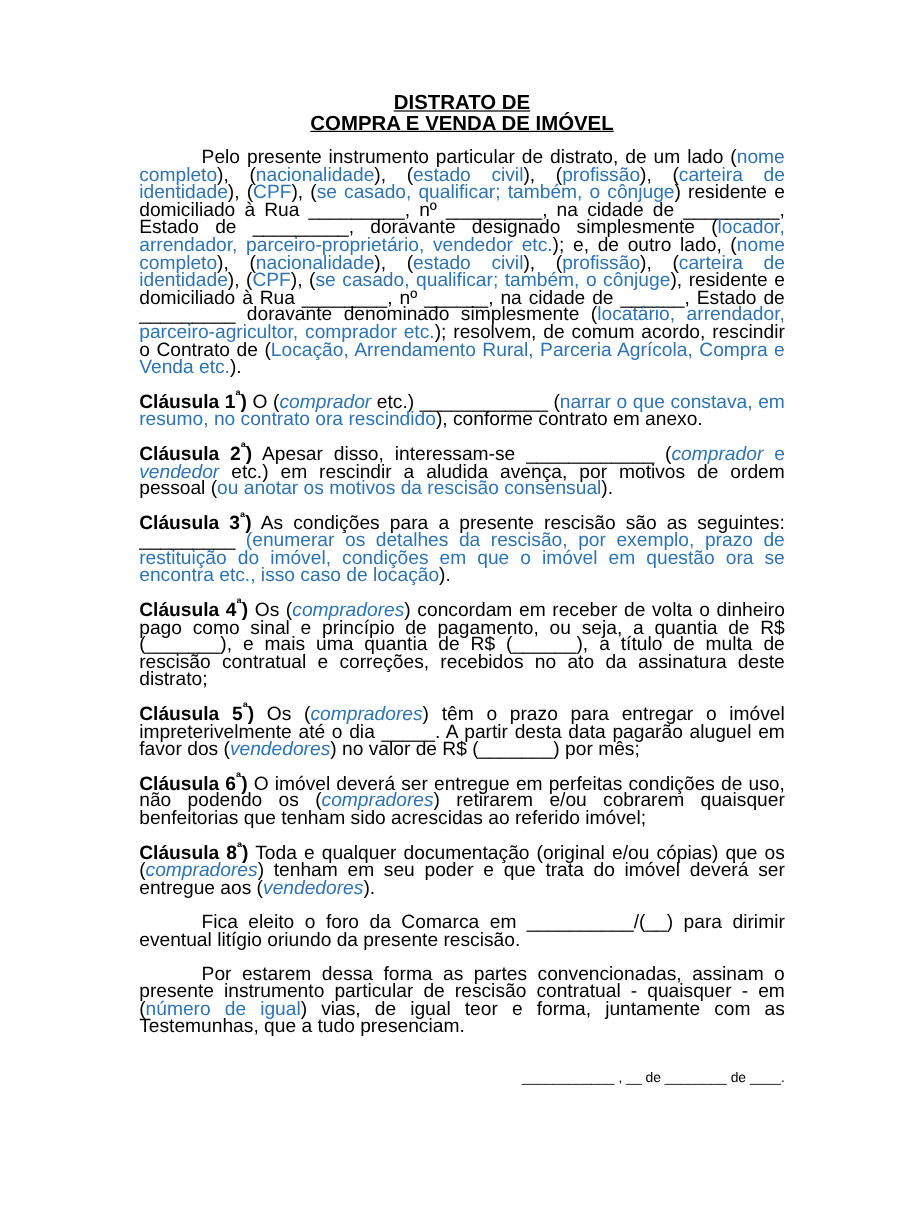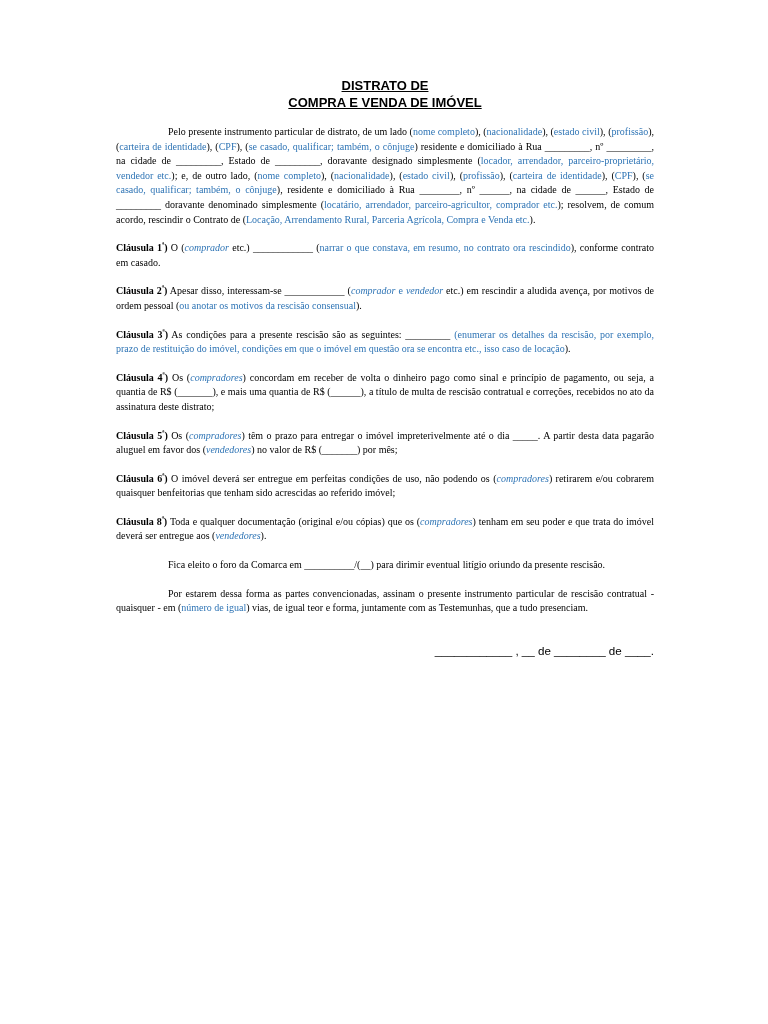--- a/index.html
+++ b/index.html
@@ -28,40 +28,39 @@
     position: absolute;
     left: 116px;
     top: 78px;
     width: 538px;
   }
 
   
   .doc-title {
     text-align: center;
     font-weight: bold;
-    font-size: 13px;
+    font-size: 17px;
     line-height: 16.5px;
     margin: 0 0 14px 0;
   }
   .doc-title .title-line {
     display: block;
   }
   .doc-title .title-line > span {
     text-decoration: underline;
   }
 
   
   p.para {
     margin: 0;
-    font-size: 10px;
+    font-size: 16px;
     line-height: 14.6px;
     text-align: justify;
     text-justify: inter-word;
     hyphens: none;
-    font-family: Liberation Serif, serif;
   }
   p.para.indent {
     text-indent: 52px;
   }
   p.gap {
     margin-top: 14px;
   }
 
   
   .blue   { color: #2E74B5; }
@@ -109,21 +108,21 @@
 
   <div class="doc-body">
 
     <h1 class="doc-title">
       <span class="title-line"><span>DISTRATO DE </span></span>
       <span class="title-line"><span>COMPRA E VENDA DE IMÓVEL</span></span>
     </h1>
 
     <div>
         <p class="para indent"><span>Pelo presente instrumento particular de distrato, de um lado (</span><span class="blue">nome completo</span><span>), (</span><span class="blue">nacionalidade</span><span>), (</span><span class="blue">estado civil</span><span>), (</span><span class="blue">profissão</span><span>), (</span><span class="blue">carteira de identidade</span><span>), (</span><span class="blue">CPF</span><span>), (</span><span class="blue">se casado, qualificar; também, o cônjuge</span><span>) residente e domiciliado à Rua _________, nº _________, na cidade de _________, Estado de _________, doravante designado simplesmente (</span><span class="blue">locador, arrendador, parceiro-proprietário, vendedor etc.</span><span>); e, de outro lado, (</span><span class="blue">nome completo</span><span>), (</span><span class="blue">nacionalidade</span><span>), (</span><span class="blue">estado civil</span><span>), (</span><span class="blue">profissão</span><span>), (</span><span class="blue">carteira de identidade</span><span>), (</span><span class="blue">CPF</span><span>), (</span><span class="blue">se casado, qualificar; também, o cônjuge</span><span>), residente e domiciliado à Rua ________, nº ______, na cidade de ______, Estado de _________ doravante denominado simplesmente (</span><span class="blue">locatário, arrendador, parceiro-agricultor, comprador etc.</span><span>); resolvem, de comum acordo, rescindir o Contrato de (</span><span class="blue">Locação, Arrendamento Rural, Parceria Agrícola, Compra e Venda etc.</span><span>).</span></p>
-        <p class="para gap"><span class="bold">Cláusula 1</span><span class="bold sup">ª</span><span class="bold">)</span><span> O (</span><span class="blue ital">comprador</span><span> etc.) ____________ (</span><span class="blue">narrar o que constava, em resumo, no contrato ora rescindido</span><span>), conforme contrato em casado.</span></p>
+        <p class="para gap"><span class="bold">Cláusula 1</span><span class="bold sup">ª</span><span class="bold">)</span><span> O (</span><span class="blue ital">comprador</span><span> etc.) ____________ (</span><span class="blue">narrar o que constava, em resumo, no contrato ora rescindido</span><span>), conforme contrato em anexo.</span></p>
         <p class="para gap"><span class="bold">Cláusula 2</span><span class="bold sup">ª</span><span class="bold">)</span><span> Apesar disso, interessam-se ____________ (</span><span class="blue ital">comprador</span><span class="blue"> e </span><span class="blue ital">vendedor</span><span> etc.) em rescindir a aludida avença, por motivos de ordem pessoal (</span><span class="blue">ou anotar os motivos da rescisão consensual</span><span>).</span></p>
         <p class="para gap"><span class="bold">Cláusula 3</span><span class="bold sup">ª</span><span class="bold">)</span><span> As condições para a presente rescisão são as seguintes: _________ </span><span class="blue">(enumerar os detalhes da rescisão, por exemplo, prazo de restituição do imóvel, condições em que o imóvel em questão ora se encontra etc., isso caso de locação</span><span>).</span></p>
         <p class="para gap"><span class="bold">Cláusula 4</span><span class="bold sup">ª</span><span class="bold">)</span><span> Os (</span><span class="blue ital">compradores</span><span>) concordam em receber de volta o dinheiro pago como sinal e princípio de pagamento, ou seja, a quantia de R$ (_______), e mais uma quantia de R$ (______), a título de multa de rescisão contratual e correções, recebidos no ato da assinatura deste distrato;</span></p>
         <p class="para gap"><span class="bold">Cláusula 5</span><span class="bold sup">ª</span><span class="bold">)</span><span> Os (</span><span class="blue ital">compradores</span><span>) têm o prazo para entregar o imóvel impreterivelmente até o dia _____. A partir desta data pagarão aluguel em favor dos (</span><span class="blue ital">vendedores</span><span>) no valor de R$ (_______) por mês;</span></p>
         <p class="para gap"><span class="bold">Cláusula 6</span><span class="bold sup">ª</span><span class="bold">)</span><span> O imóvel deverá ser entregue em perfeitas condições de uso, não podendo os (</span><span class="blue ital">compradores</span><span>) retirarem e/ou cobrarem quaisquer benfeitorias que tenham sido acrescidas ao referido imóvel;</span></p>
         <p class="para gap"><span class="bold">Cláusula 8</span><span class="bold sup">ª</span><span class="bold">)</span><span> Toda e qualquer documentação (original e/ou cópias) que os (</span><span class="blue ital">compradores</span><span>) tenham em seu poder e que trata do imóvel deverá ser entregue aos (</span><span class="blue ital">vendedores</span><span>).</span></p>
         <p class="para indent gap"><span>Fica eleito o foro da Comarca em __________/(__) para dirimir eventual litígio oriundo da presente rescisão.</span></p>
         <p class="para indent gap"><span>Por estarem dessa forma as partes convencionadas, assinam o presente instrumento particular de rescisão contratual - quaisquer - em (</span><span class="blue">número de igual</span><span>) vias, de igual teor e forma, juntamente com as Testemunhas, que a tudo presenciam.</span></p>
       </div>
 

